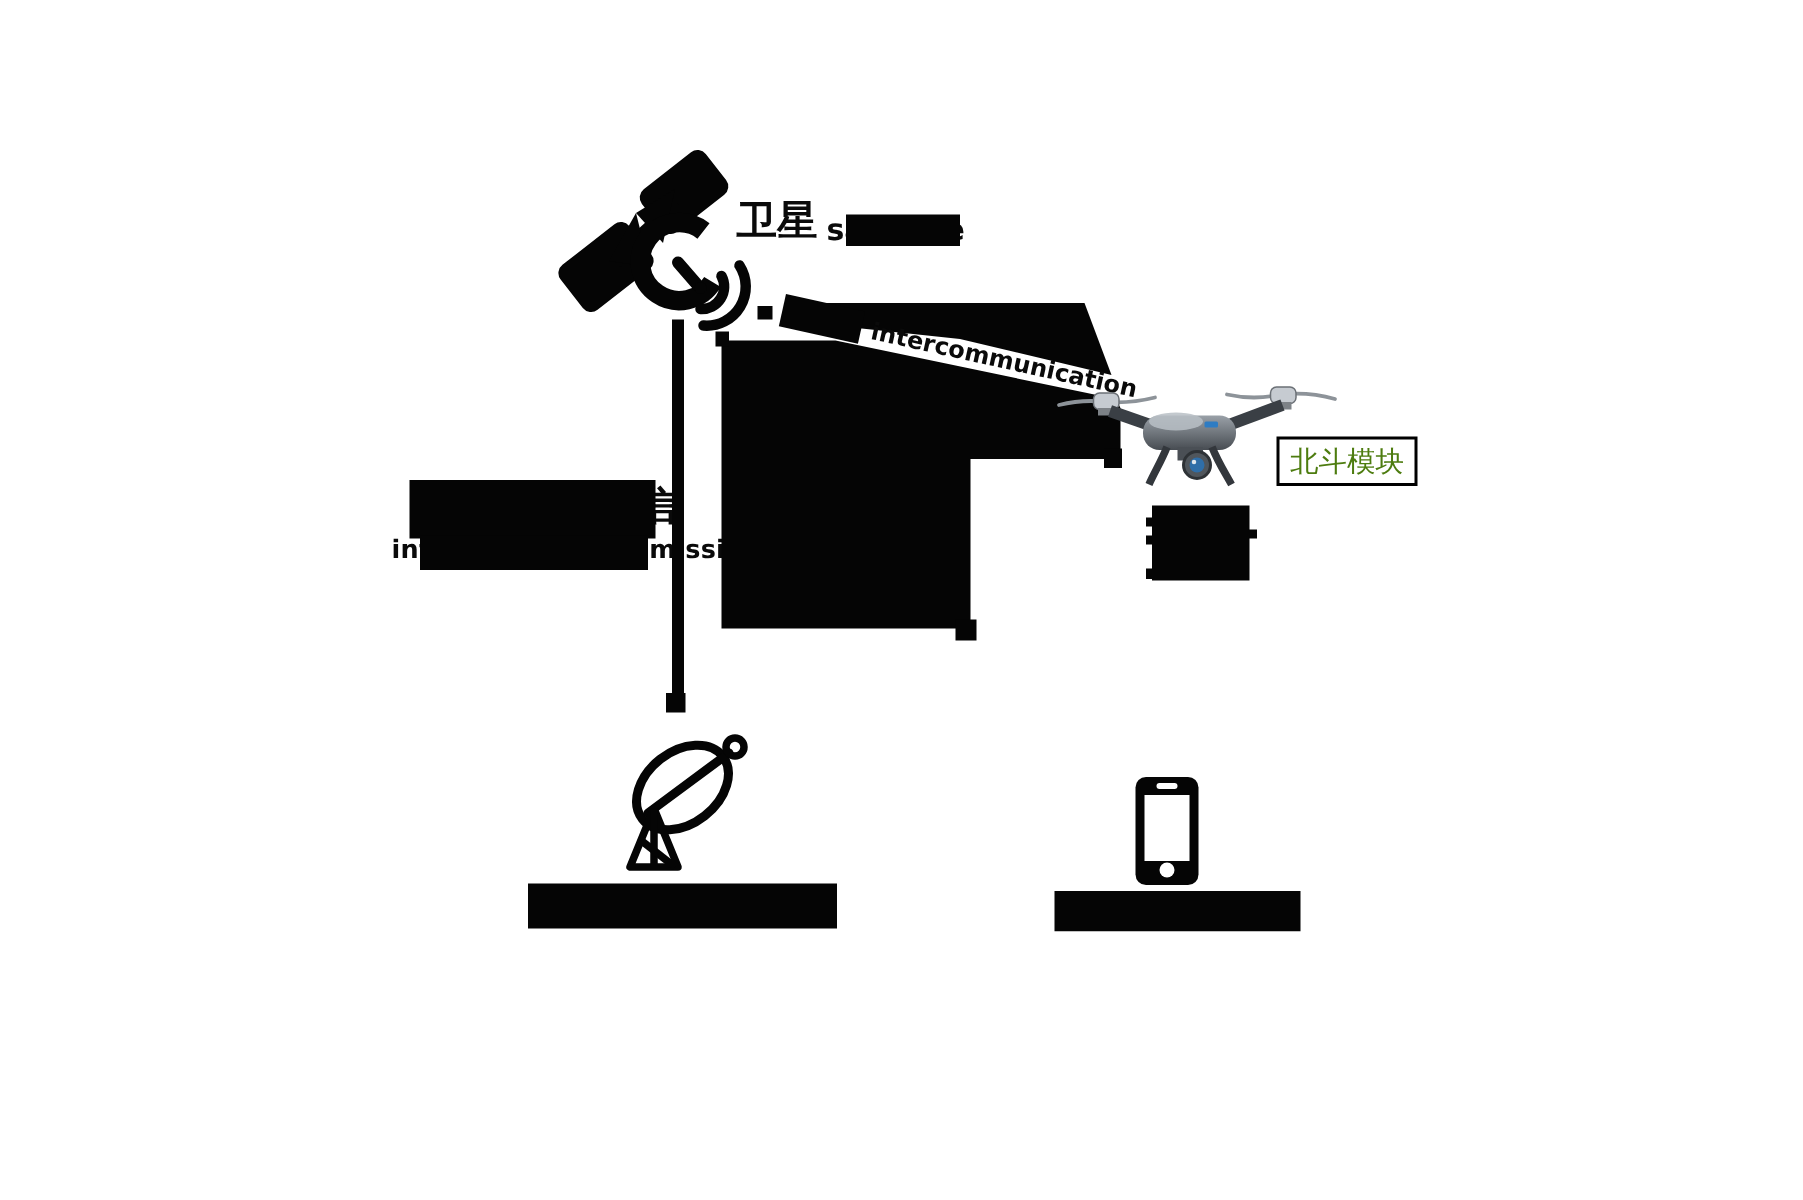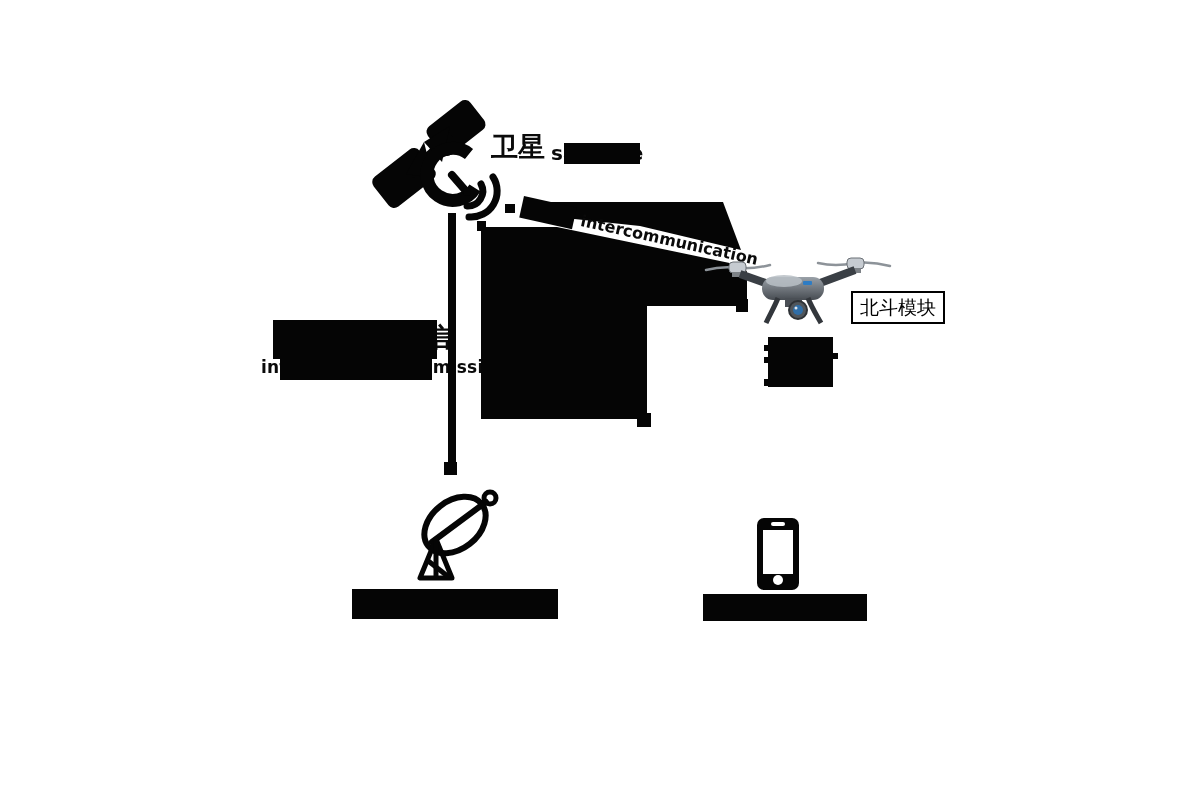--- a/index.html
+++ b/index.html
@@ -8,21 +8,21 @@
     font-family:"DejaVu Sans","Liberation Sans",sans-serif;color:#0a0a0a;
   }
   .abs{position:absolute;}
   .txt{white-space:nowrap;}
   
   .z-text{z-index:1;}
   .z-blob{z-index:2;}
   .z-fore{z-index:3;}
   .label-box{
     background:#fff;border:2px solid #000;display:flex;align-items:center;justify-content:center;
-    font-size:19px;color:#000000;
+    font-size:19px;color:#4d7c0f;
   }
   .rot{transform-origin:left top;display:flex;align-items:center;gap:7px;}
   .blobchip{display:inline-block;width:54px;height:22px;background:#050505;}
   svg{display:block;}
 </style>
 </head>
 <body>
 
 <div id="stage">
 

